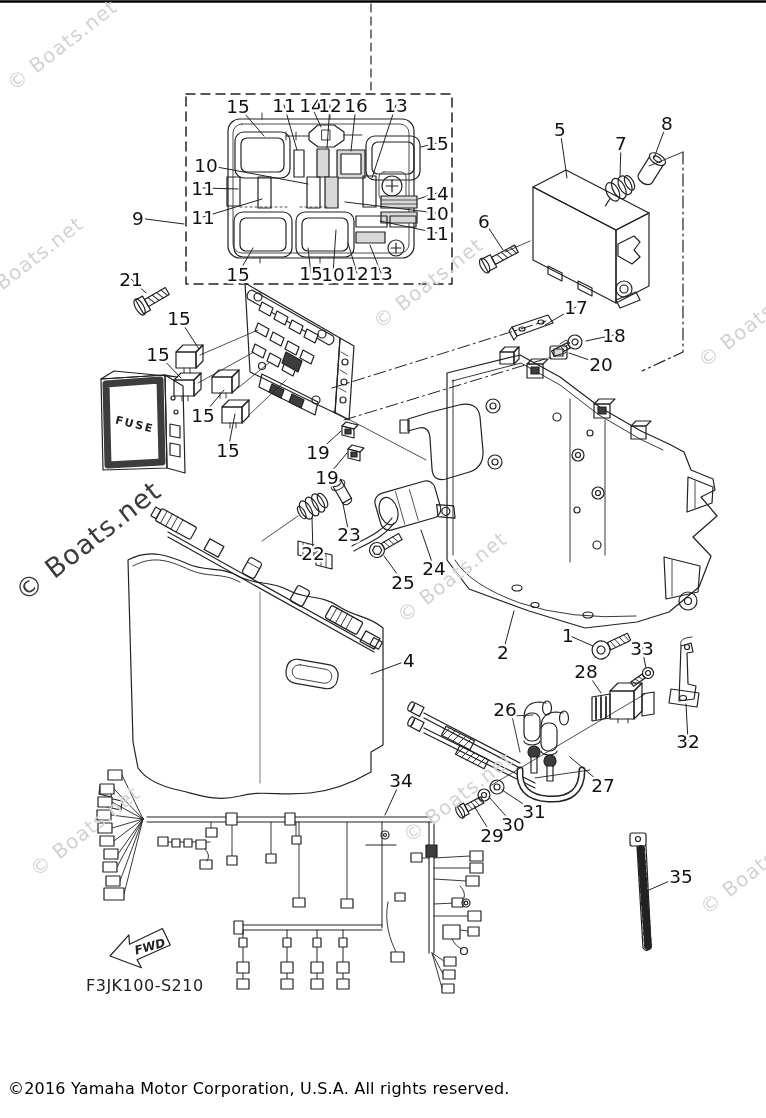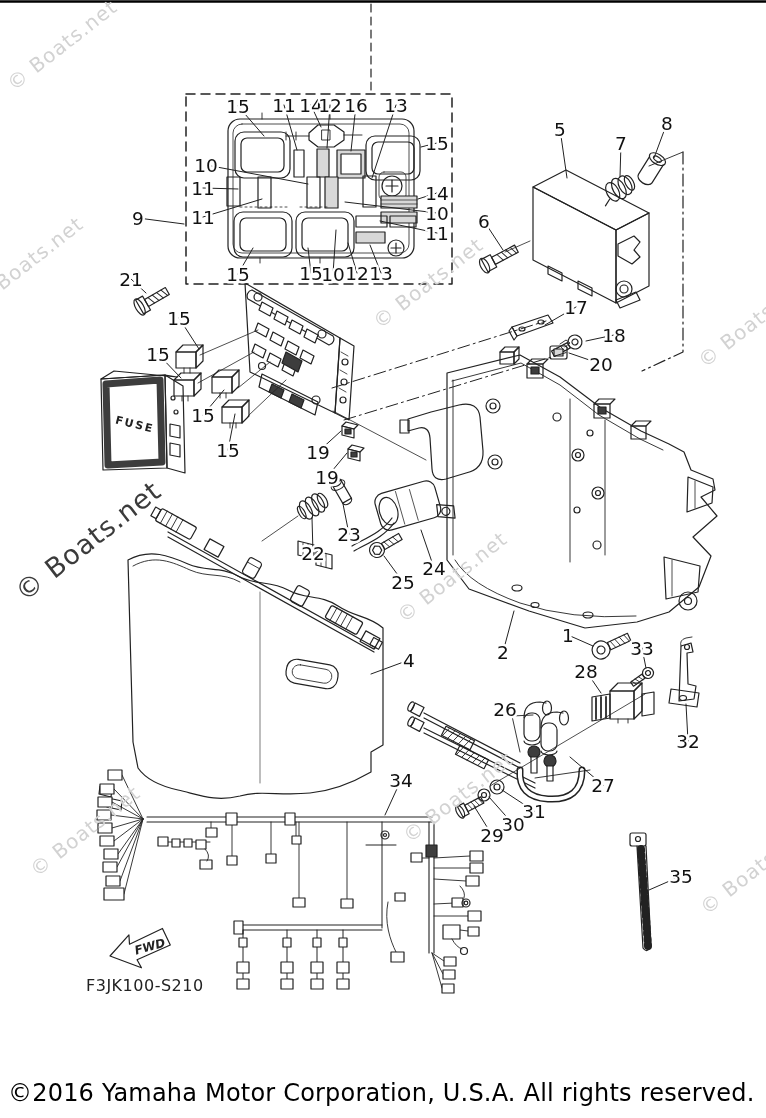--- a/index.html
+++ b/index.html
@@ -5,21 +5,21 @@
   html,body{margin:0;padding:0;background:#fff;}
   body{width:766px;height:1118px;position:relative;overflow:hidden;
        font-family:"DejaVu Sans",sans-serif;}
   .page{position:absolute;inset:0;background:#fff;}
   svg.art{position:absolute;left:0;top:0;}
   .wm{position:absolute;transform:translate(-50%,-50%) rotate(-38deg);
       white-space:nowrap;pointer-events:none;z-index:3;}
   .wm-light{color:#d2d2d2;font-size:20px;letter-spacing:1px;}
   .wm-dark{color:#3b3b3b;font-size:27px;letter-spacing:1px;}
   .copyright{position:absolute;left:8px;top:1079px;width:756px;
-      font-size:24px;letter-spacing:0.2px;color:#000;z-index:4;}
+      font-size:16px;letter-spacing:0.2px;color:#000;z-index:4;}
   #callout-labels text{font-family:"DejaVu Sans",sans-serif;font-size:18.5px;
       fill:#111;text-anchor:middle;dominant-baseline:central;
       stroke:#fff;stroke-width:5px;paint-order:stroke;}
   #callout-lines line{stroke:#222;stroke-width:1;}
   text.svglabel{font-family:"DejaVu Sans",sans-serif;fill:#222;}
 </style>
 </head>
 <body>
 
 <div class="page">

